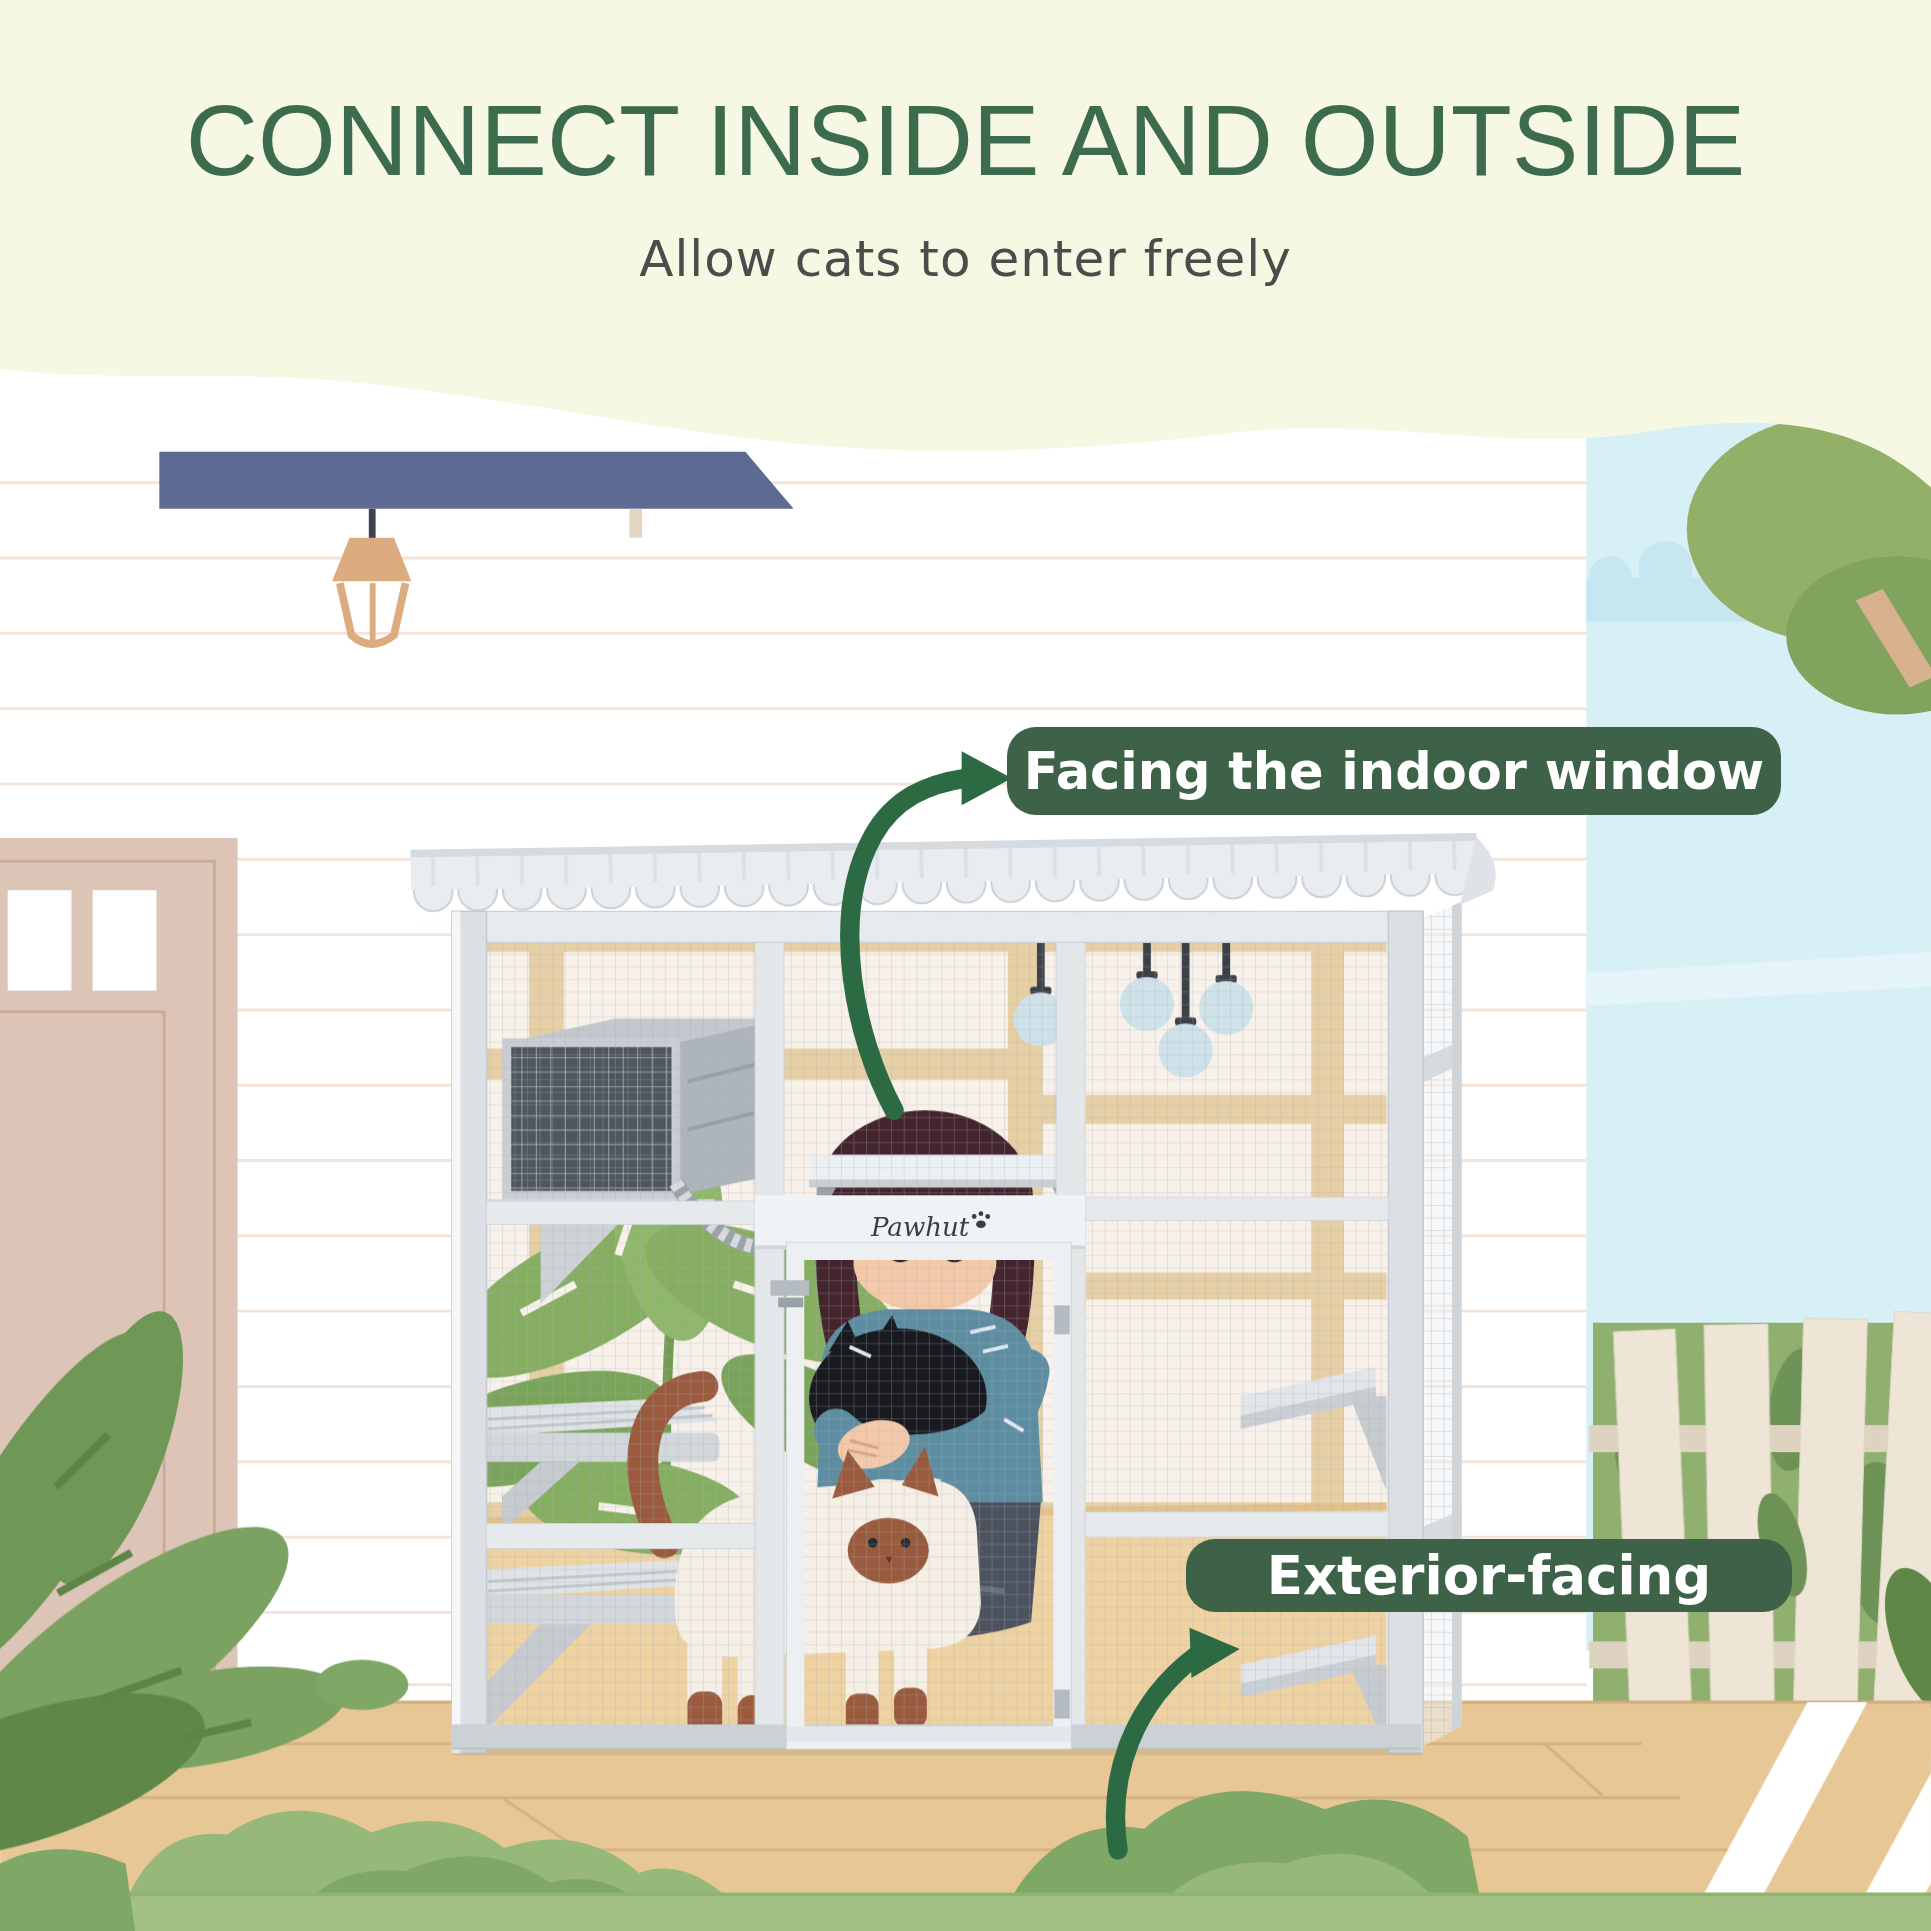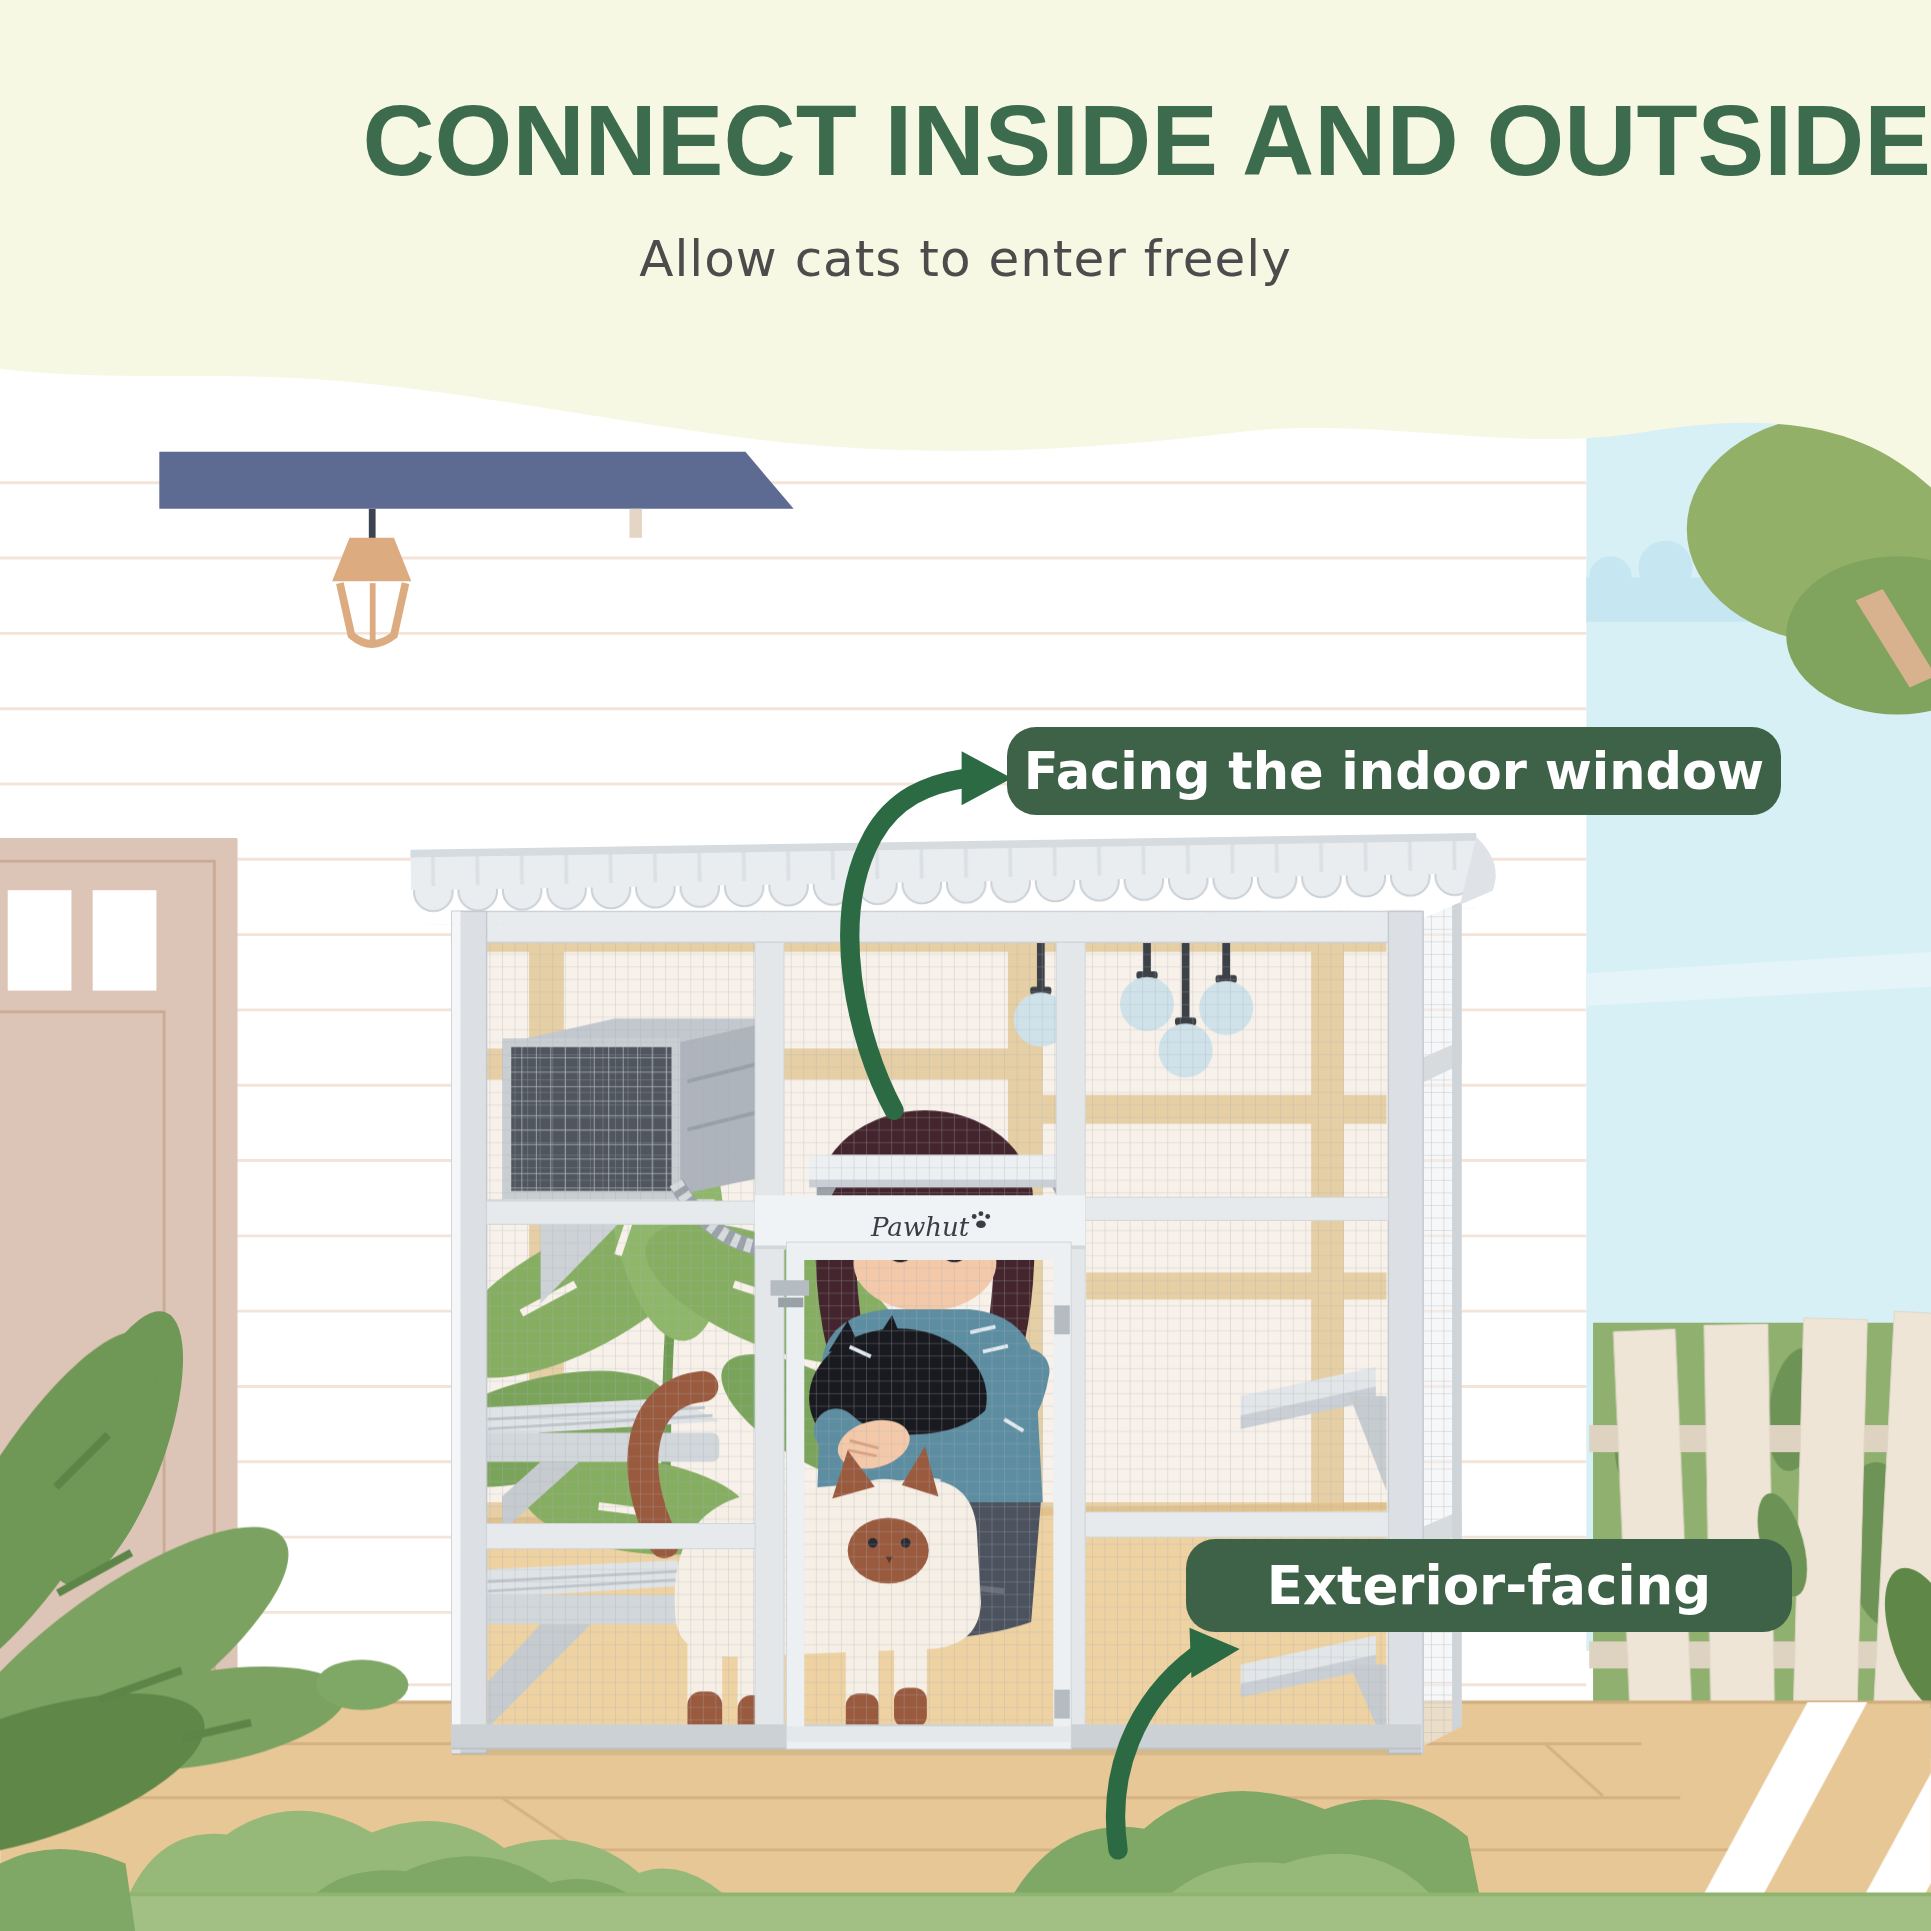--- a/index.html
+++ b/index.html
@@ -1,28 +1,28 @@
 <!DOCTYPE html>
 <html style="--title_green: #3d6b4e; --subtitle_gray: #4c4c4c; --badge_green: #3e6247; --badge_text: #ffffff; --arrow_green: #2c6a44; --top_band_cream: #f7f8e3; --sky_blue: #d6f0f6; --awning_blue: #5d6b92; --door_beige: #dcc5b6; --deck_tan: #e6c795; --fence_cream: #eee5d7; --foliage_green: #8fb06f; --frame_gray: #dcdfe3; --mesh_gray: #a7aeb6; --floor_tan: #eed2a2; --cat_point_brown: #9a5a3e; --siding_line: #f4e3d8;"><head>
 <meta charset="utf-8">
 <style>
   html,body{margin:0;padding:0;background:#ffffff;}
   #stage{position:relative;width:1931px;height:1931px;overflow:hidden;
          font-family:"DejaVu Sans",sans-serif;}
   #scene{position:absolute;left:0;top:0;width:1931px;height:1931px;}
-  .page-title{position:absolute;left:0;right:0;top:83px;text-align:right;
-    font-family:"Liberation Sans",sans-serif;font-weight:bold;font-size:100px;
+  .page-title{position:absolute;left:0;right:0;top:83px;text-align:center;
+    font-family:"Liberation Sans",sans-serif;font-weight:normal;font-size:100px;
     letter-spacing:0px;color:var(--title_green,#3d6b4e);white-space:nowrap;}
   .page-subtitle{position:absolute;left:0;right:0;top:230px;text-align:center;
     font-size:50px;color:var(--subtitle_gray,#4c4c4c);letter-spacing:1px;}
   .badge{position:absolute;display:flex;align-items:center;justify-content:center;
     background:var(--badge_green,#3e6247);color:var(--badge_text,#ffffff);
     border-radius:29px;font-weight:bold;white-space:nowrap;}
   .badge.indoor{left:1007px;top:727px;width:774px;height:88px;font-size:51px;}
-  .badge.exterior{left:1186px;top:1539px;width:606px;height:93px;font-size:53px;}
+  .badge.exterior{left:1186px;top:1539px;width:606px;height:73px;font-size:53px;}
 </style>
 </head>
 <body>
 
 <div id="stage">
 
 <svg id="scene" viewBox="0 0 2000 2000" xmlns="http://www.w3.org/2000/svg">
   <defs>
     <pattern id="mesh" width="13" height="13" patternUnits="userSpaceOnUse">
       <path d="M0 0 H13 M0 0 V13" stroke="#a7aeb6" stroke-width="1.1" opacity="0.65" fill="none"></path>

